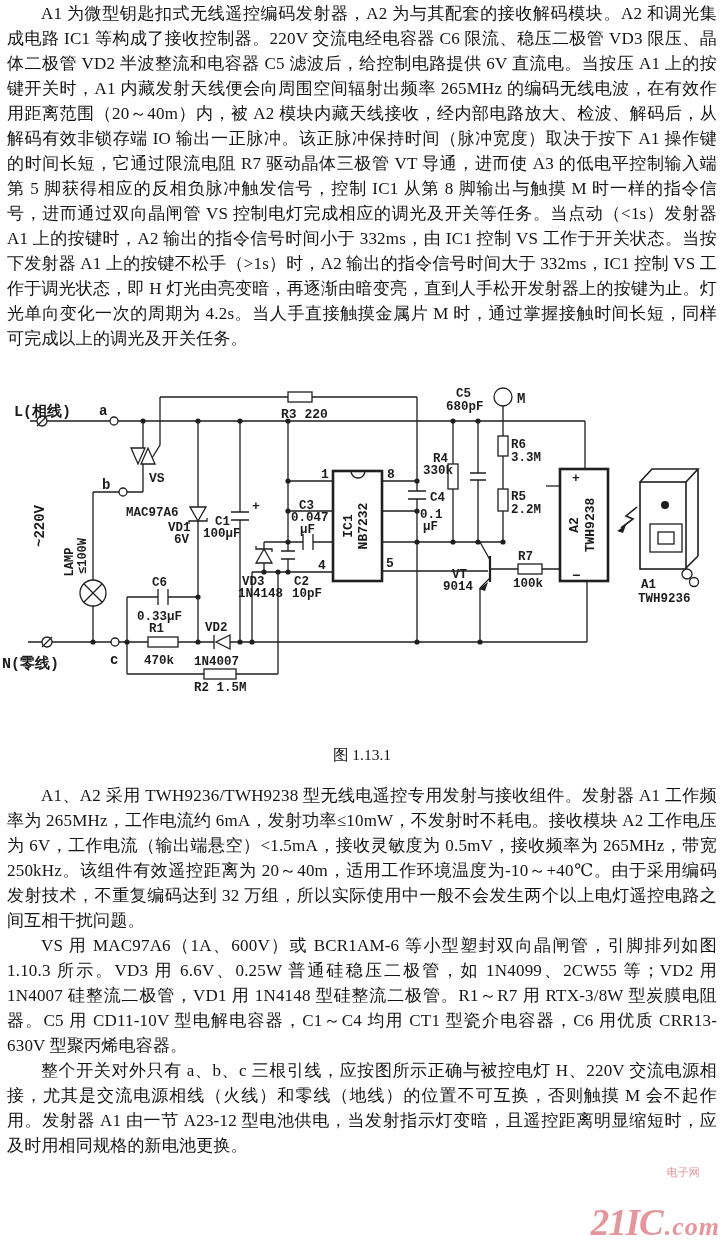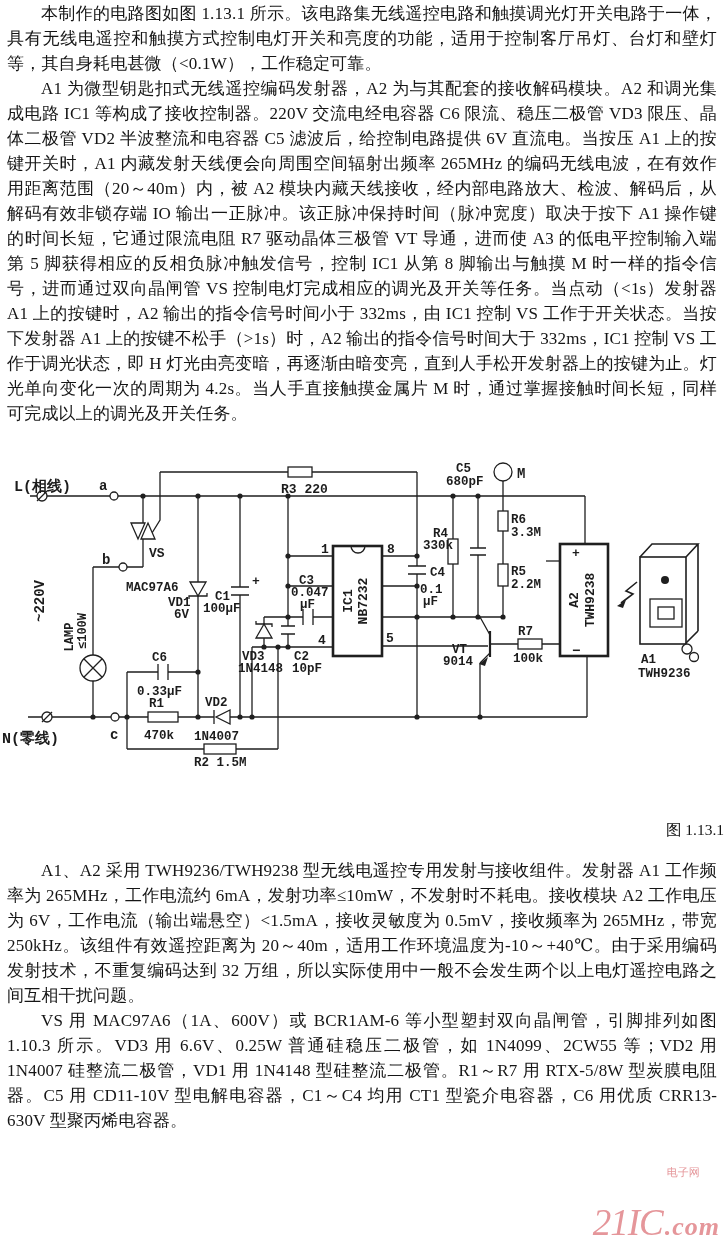--- a/index.html
+++ b/index.html
@@ -17,41 +17,40 @@
   #circuit-wrap{margin-top:16px;position:relative;}
   #circuit-svg{display:block;}
   .wire{stroke:#1f1f1f;stroke-width:1.3;fill:none;}
   .thick{stroke:#1f1f1f;stroke-width:2.6;fill:none;}
   .comp{stroke:#1f1f1f;stroke-width:1.3;fill:#ffffff;}
   .solid{fill:#1f1f1f;stroke:none;}
   .dot{fill:#1f1f1f;stroke:none;}
   .term{fill:#ffffff;stroke:#1f1f1f;stroke-width:1.3;}
   .clabel{font-family:"Liberation Mono","DejaVu Sans Mono",monospace;font-weight:bold;fill:#1c1c1c;}
   #figure-caption{
-    text-align:right;font-size:15.5px;line-height:25px;margin-top:6px;
+    text-align:center;font-size:15.5px;line-height:25px;margin-top:6px;
     font-family:"Liberation Serif","DejaVu Serif",serif;
   }
   #second-block{margin-top:16px;}
   #watermark{
     position:absolute;right:4px;bottom:4px;line-height:1;
     font-family:"Liberation Serif","DejaVu Serif",serif;
     white-space:nowrap;
   }
   #watermark .brand{
-    font-size:37px;font-weight:normal;font-style:italic;letter-spacing:-1px;
+    font-size:37px;font-weight:bold;font-style:italic;letter-spacing:-1px;
   }
   #watermark .rest{display:inline-block;vertical-align:baseline;margin-left:2px;}
   #watermark .tag{display:block;font-size:11px;font-weight:normal;margin:0 0 1px 2px;}
   #watermark .suffix{display:block;font-size:26px;font-weight:bold;font-style:italic;letter-spacing:1px;margin-top:36px;}
 </style>
 </head>
 <body>
 
 <div id="first-block" class="text-block">
-  <p>本制作的电路图如图 1.13.1 所示。该电路集无线遥控电路和触摸调光灯开关电路于一体，具有无线电遥控和触摸方式控制电灯开关和亮度的功能，适用于控制客厅吊灯、台灯和壁灯等，其自身耗电甚微（&lt;0.1W），工作稳定可靠。</p>
   <p>A1 为微型钥匙扣式无线遥控编码发射器，A2 为与其配套的接收解码模块。A2 和调光集成电路 IC1 等构成了接收控制器。220V 交流电经电容器 C6 限流、稳压二极管 VD3 限压、晶体二极管 VD2 半波整流和电容器 C5 滤波后，给控制电路提供 6V 直流电。当按压 A1 上的按键开关时，A1 内藏发射天线便会向周围空间辐射出频率 265MHz 的编码无线电波，在有效作用距离范围（20～40m）内，被 A2 模块内藏天线接收，经内部电路放大、检波、解码后，从解码有效非锁存端 IO 输出一正脉冲。该正脉冲保持时间（脉冲宽度）取决于按下 A1 操作键的时间长短，它通过限流电阻 R7 驱动晶体三极管 VT 导通，进而使 A3 的低电平控制输入端第 5 脚获得相应的反相负脉冲触发信号，控制 IC1 从第 8 脚输出与触摸 M 时一样的指令信号，进而通过双向晶闸管 VS 控制电灯完成相应的调光及开关等任务。当点动（&lt;1s）发射器 A1 上的按键时，A2 输出的指令信号时间小于 332ms，由 IC1 控制 VS 工作于开关状态。当按下发射器 A1 上的按键不松手（&gt;1s）时，A2 输出的指令信号时间大于 332ms，IC1 控制 VS 工作于调光状态，即 H 灯光由亮变暗，再逐渐由暗变亮，直到人手松开发射器上的按键为止。灯光单向变化一次的周期为 4.2s。当人手直接触摸金属片 M 时，通过掌握接触时间长短，同样可完成以上的调光及开关任务。</p>
 </div>
 
 <div id="circuit-wrap">
 <svg id="circuit-svg" width="724" height="369" viewBox="0 443 724 369" xmlns="http://www.w3.org/2000/svg">
 
   <g>
 
     <path class="wire" d="M30,497 H585 M585,497 V545"></path>
 
@@ -286,18 +285,19 @@
         <text x="641" y="664" font-size="12.5" class="clabel">A1</text>
         <text x="638" y="678" font-size="12.5" class="clabel">TWH9236</text>
       </g>
 </svg>
 </div>
 
 <div id="figure-caption">图 1.13.1</div>
 
 <div id="second-block" class="text-block">
   <p>A1、A2 采用 TWH9236/TWH9238 型无线电遥控专用发射与接收组件。发射器 A1 工作频率为 265MHz，工作电流约 6mA，发射功率≤10mW，不发射时不耗电。接收模块 A2 工作电压为 6V，工作电流（输出端悬空）&lt;1.5mA，接收灵敏度为 0.5mV，接收频率为 265MHz，带宽 250kHz。该组件有效遥控距离为 20～40m，适用工作环境温度为-10～+40℃。由于采用编码发射技术，不重复编码达到 32 万组，所以实际使用中一般不会发生两个以上电灯遥控电路之间互相干扰问题。</p>
-  <p>VS 用 MAC97A6（1A、600V）或 BCR1AM-6 等小型塑封双向晶闸管，引脚排列如图 1.10.3 所示。VD3 用 6.6V、0.25W 普通硅稳压二极管，如 1N4099、2CW55 等；VD2 用 1N4007 硅整流二极管，VD1 用 1N4148 型硅整流二极管。R1～R7 用 RTX-5/8W 型炭膜电阻器。C5 用 CD11-10V 型电解电容器，C1～C4 均用 CT1 型瓷介电容器，C6 用优质 CRR13-630V 型聚丙烯电容器。</p>
+  <p>VS 用 MAC97A6（1A、600V）或 BCR1AM-6 等小型塑封双向晶闸管，引脚排列如图 1.10.3 所示。VD3 用 6.6V、0.25W 普通硅稳压二极管，如 1N4099、2CW55 等；VD2 用 1N4007 硅整流二极管，VD1 用 1N4148 型硅整流二极管。R1～R7 用 RTX-3/8W 型炭膜电阻器。C5 用 CD11-10V 型电解电容器，C1～C4 均用 CT1 型瓷介电容器，C6 用优质 CRR13-630V 型聚丙烯电容器。</p>
+  <p>整个开关对外只有 a、b、c 三根引线，应按图所示正确与被控电灯 H、220V 交流电源相接，尤其是交流电源相线（火线）和零线（地线）的位置不可互换，否则触摸 M 会不起作用。发射器 A1 由一节 A23-12 型电池供电，当发射指示灯变暗，且遥控距离明显缩短时，应及时用相同规格的新电池更换。</p>
 </div>
 
 <div id="watermark" style="color: rgb(229, 150, 154);">
   <span class="brand">21IC</span><span class="rest"><span class="tag">电子网</span><span class="suffix">.com</span></span>
 </div>
 
 </body></html>

